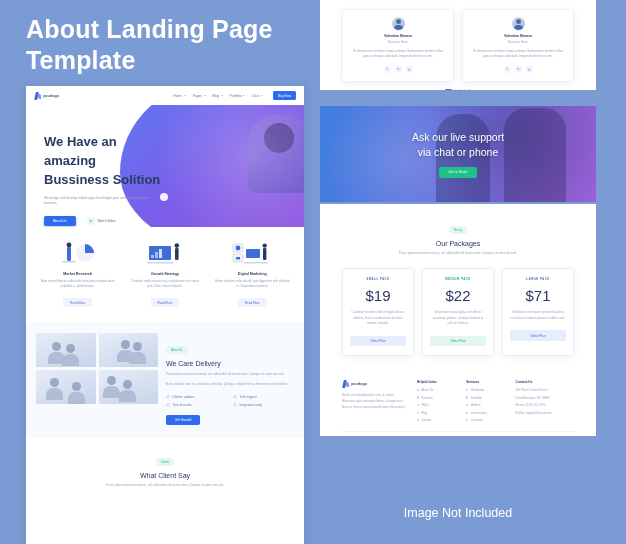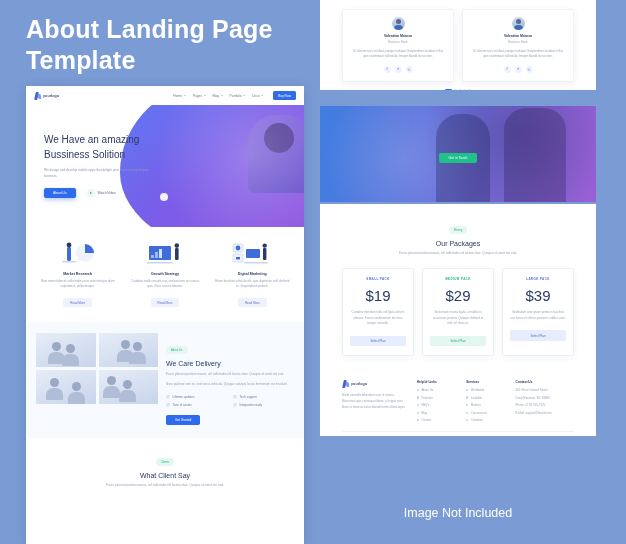--- a/index.html
+++ b/index.html
@@ -49,21 +49,21 @@
     background:radial-gradient(circle at 62% 42%, rgba(255,255,255,.22), transparent 58%);
     border-radius:inherit;
   }
   .hero-person{
     position:absolute; right:20px; top:34px; width:64px; height:78px;
     background:linear-gradient(160deg,#8a6ce0,#5f4fc6); border-radius:28px 28px 8px 8px;
     opacity:.85;
   }
   .hero-person:before{content:"";position:absolute;left:16px;top:8px;width:30px;height:30px;border-radius:50%;background:#3a2a72;opacity:.75;}
   .hero-copy { position:absolute; left:18px; top:28px; width:118px; }
-  .hero-title { font-size:10px; color:#2b3a63; line-height:1.45; font-weight:400; }
+  .hero-title { font-size:13px; color:#2b3a63; line-height:1.45; font-weight:700; }
   .hero-sub { margin-top:6px; font-size:3.2px; color:#8e99b3; line-height:1.75; }
   .hero-btns { margin-top:9px; display:flex; align-items:center; gap:11px; }
   .btn-primary { background:#2f6bed; color:#fff; font-size:3.3px; padding:3px 9px; border-radius:1.8px; box-shadow:0 2px 5px rgba(47,107,237,.35); }
   .btn-play { display:flex; align-items:center; gap:3px; }
   .play-circle { width:8px;height:8px;border-radius:50%;background:#e9f7f1;display:flex;align-items:center;justify-content:center; }
   .play-tri{width:0;height:0;border-top:1.7px solid transparent;border-bottom:1.7px solid transparent;border-left:2.8px solid #22b286;margin-left:1px;}
   .btn-play span{font-size:3.2px;color:#5b6680;}
   .hero-dot{position:absolute;left:134px;top:88px;width:8px;height:8px;border-radius:50%;background:#fff;opacity:.9;}
 
   
@@ -358,46 +358,50 @@
       <i class="dot"></i>
       <i class="dot"></i>
     </div>
   </div>
 
   <div class="mock-cta">
     <div class="cta-photo"></div>
     <div class="cta-fig1"></div>
     <div class="cta-fig2"></div>
     <div class="cta-inner">
+      <div class="cta-title">
+        <div>Ask our live support</div>
+        <div>via chat or phone</div>
+      </div>
       <div class="cta-btn">Get in Touch</div>
     </div>
   </div>
 
   <div class="mock-pricing">
     <div class="pack-head">
       <span class="pill-tag">Pricing</span>
       <div class="pack-title">Our Packages</div>
       <div class="pack-sub">Fusce placerat pretium mauris, vel sollicitudin elit lacinia vitae. Quisque sit amet nisi erat.</div>
     </div>
     <div class="packs">
       <div class="pack">
         <div class="pack-label">SMALL PACK</div>
         <div class="pack-price">$19</div>
         <div class="pack-desc">Curabitur interdum nulla vel ligula ultrices ultricies. Fusce condimentum dui vitae tempor convallis.</div>
         <div class="pack-btn">Select Plan</div>
       </div>
       <div class="pack mid">
         <div class="pack-label">MEDIUM PACK</div>
-        <div class="pack-price">$29</div>
+        <div class="pack-price">$22</div>
         <div class="pack-desc">Sed ornare massa ligula, at mollis ex accumsan pretium. Quisque eleifend at velit vel rhoncus.</div>
         <div class="pack-btn">Select Plan</div>
       </div>
       <div class="pack">
         <div class="pack-label">LARGE PACK</div>
-        <div class="pack-price">$39</div>
+        <div class="pack-price">$71</div>
         <div class="pack-desc">Vestibulum ante ipsum primis in faucibus orci luctus et ultrices posuere cubilia curae.</div>
         <div class="pack-btn">Select Plan</div>
       </div>
     </div>
 
     <div class="footer">
       <div class="foot-top">
         <div class="foot-brand">
           <div class="foot-logo">
             <span class="logo-mark"></span>

